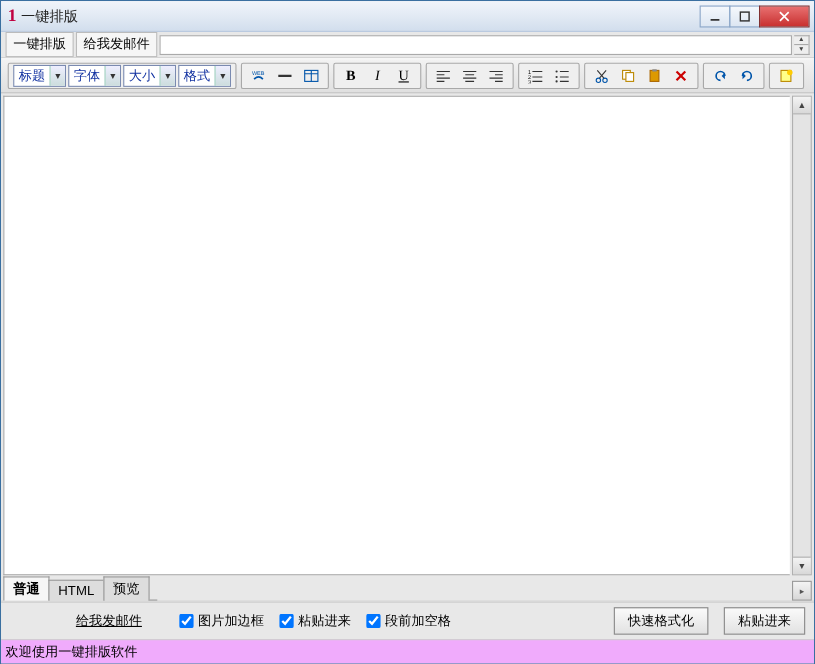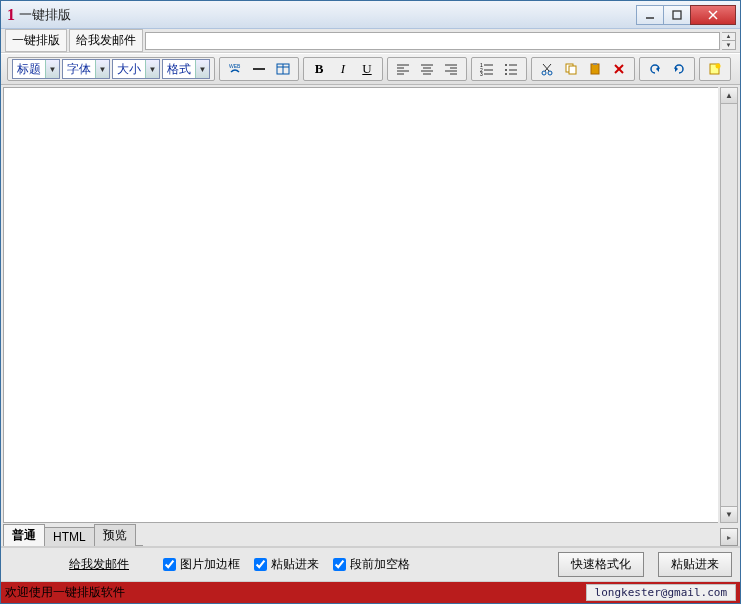--- a/index.html
+++ b/index.html
@@ -44,21 +44,21 @@
 .tab-end { width: 8px; height: 17px; border-bottom:1px solid #999; }
 .tab-scroll { margin-left:auto; width:18px; height:18px; border:1px solid #999; background:linear-gradient(to bottom,#f4f4f4,#d8d8d8); display:flex;align-items:center;justify-content:center; font-size:8px; color:#555; cursor:pointer; }
 
 .bottombar { height: 34px; background: #e8e8e8; display: flex; align-items: center; padding: 0 8px; gap: 14px; border-top: 1px solid #cfcfcf; }
 .email-link { color: #000000; text-decoration: underline; cursor: pointer; margin-left: 60px; margin-right: 20px; }
 .chk { display: flex; align-items: center; gap: 4px; cursor: pointer; }
 .chk input { width:13px; height:13px; }
 .btn { padding: 3px 12px; border: 1px solid #888; background: linear-gradient(to bottom,#fafafa,#e2e2e2); cursor: pointer; font-size: 12px; }
 .spacer{flex:1;}
 
-.statusbar { height: 22px; background: #b91c1c; border-top: 1px solid #cfcfcf; display: flex; align-items: center; padding: 0 4px; font-size: 12px; }
+.statusbar { height: 22px; background: #f0abfc; border-top: 1px solid #cfcfcf; display: flex; align-items: center; padding: 0 4px; font-size: 12px; }
 .status-left { flex: 1; }
 .status-right { border:1px solid #c0c0c0; padding: 1px 8px; color: #225; background:#f0f0f0; font-family: monospace; font-size:11px;}
 
 </style>
 </head>
 <body>
 
 <div class="window">
 
   <div class="titlebar">
@@ -275,16 +275,15 @@
         <input type="checkbox" checked="" style="">
         <span>段前加空格</span>
       </label>
     <div class="spacer"></div>
     <button class="btn">快速格式化</button>
     <button class="btn">粘贴进来</button>
   </div>
 
   <div class="statusbar">
     <span class="status-left">欢迎使用一键排版软件</span>
-    <span class="status-right">longkester@gmail.com</span>
   </div>
 
 </div>
 
 </body></html>

